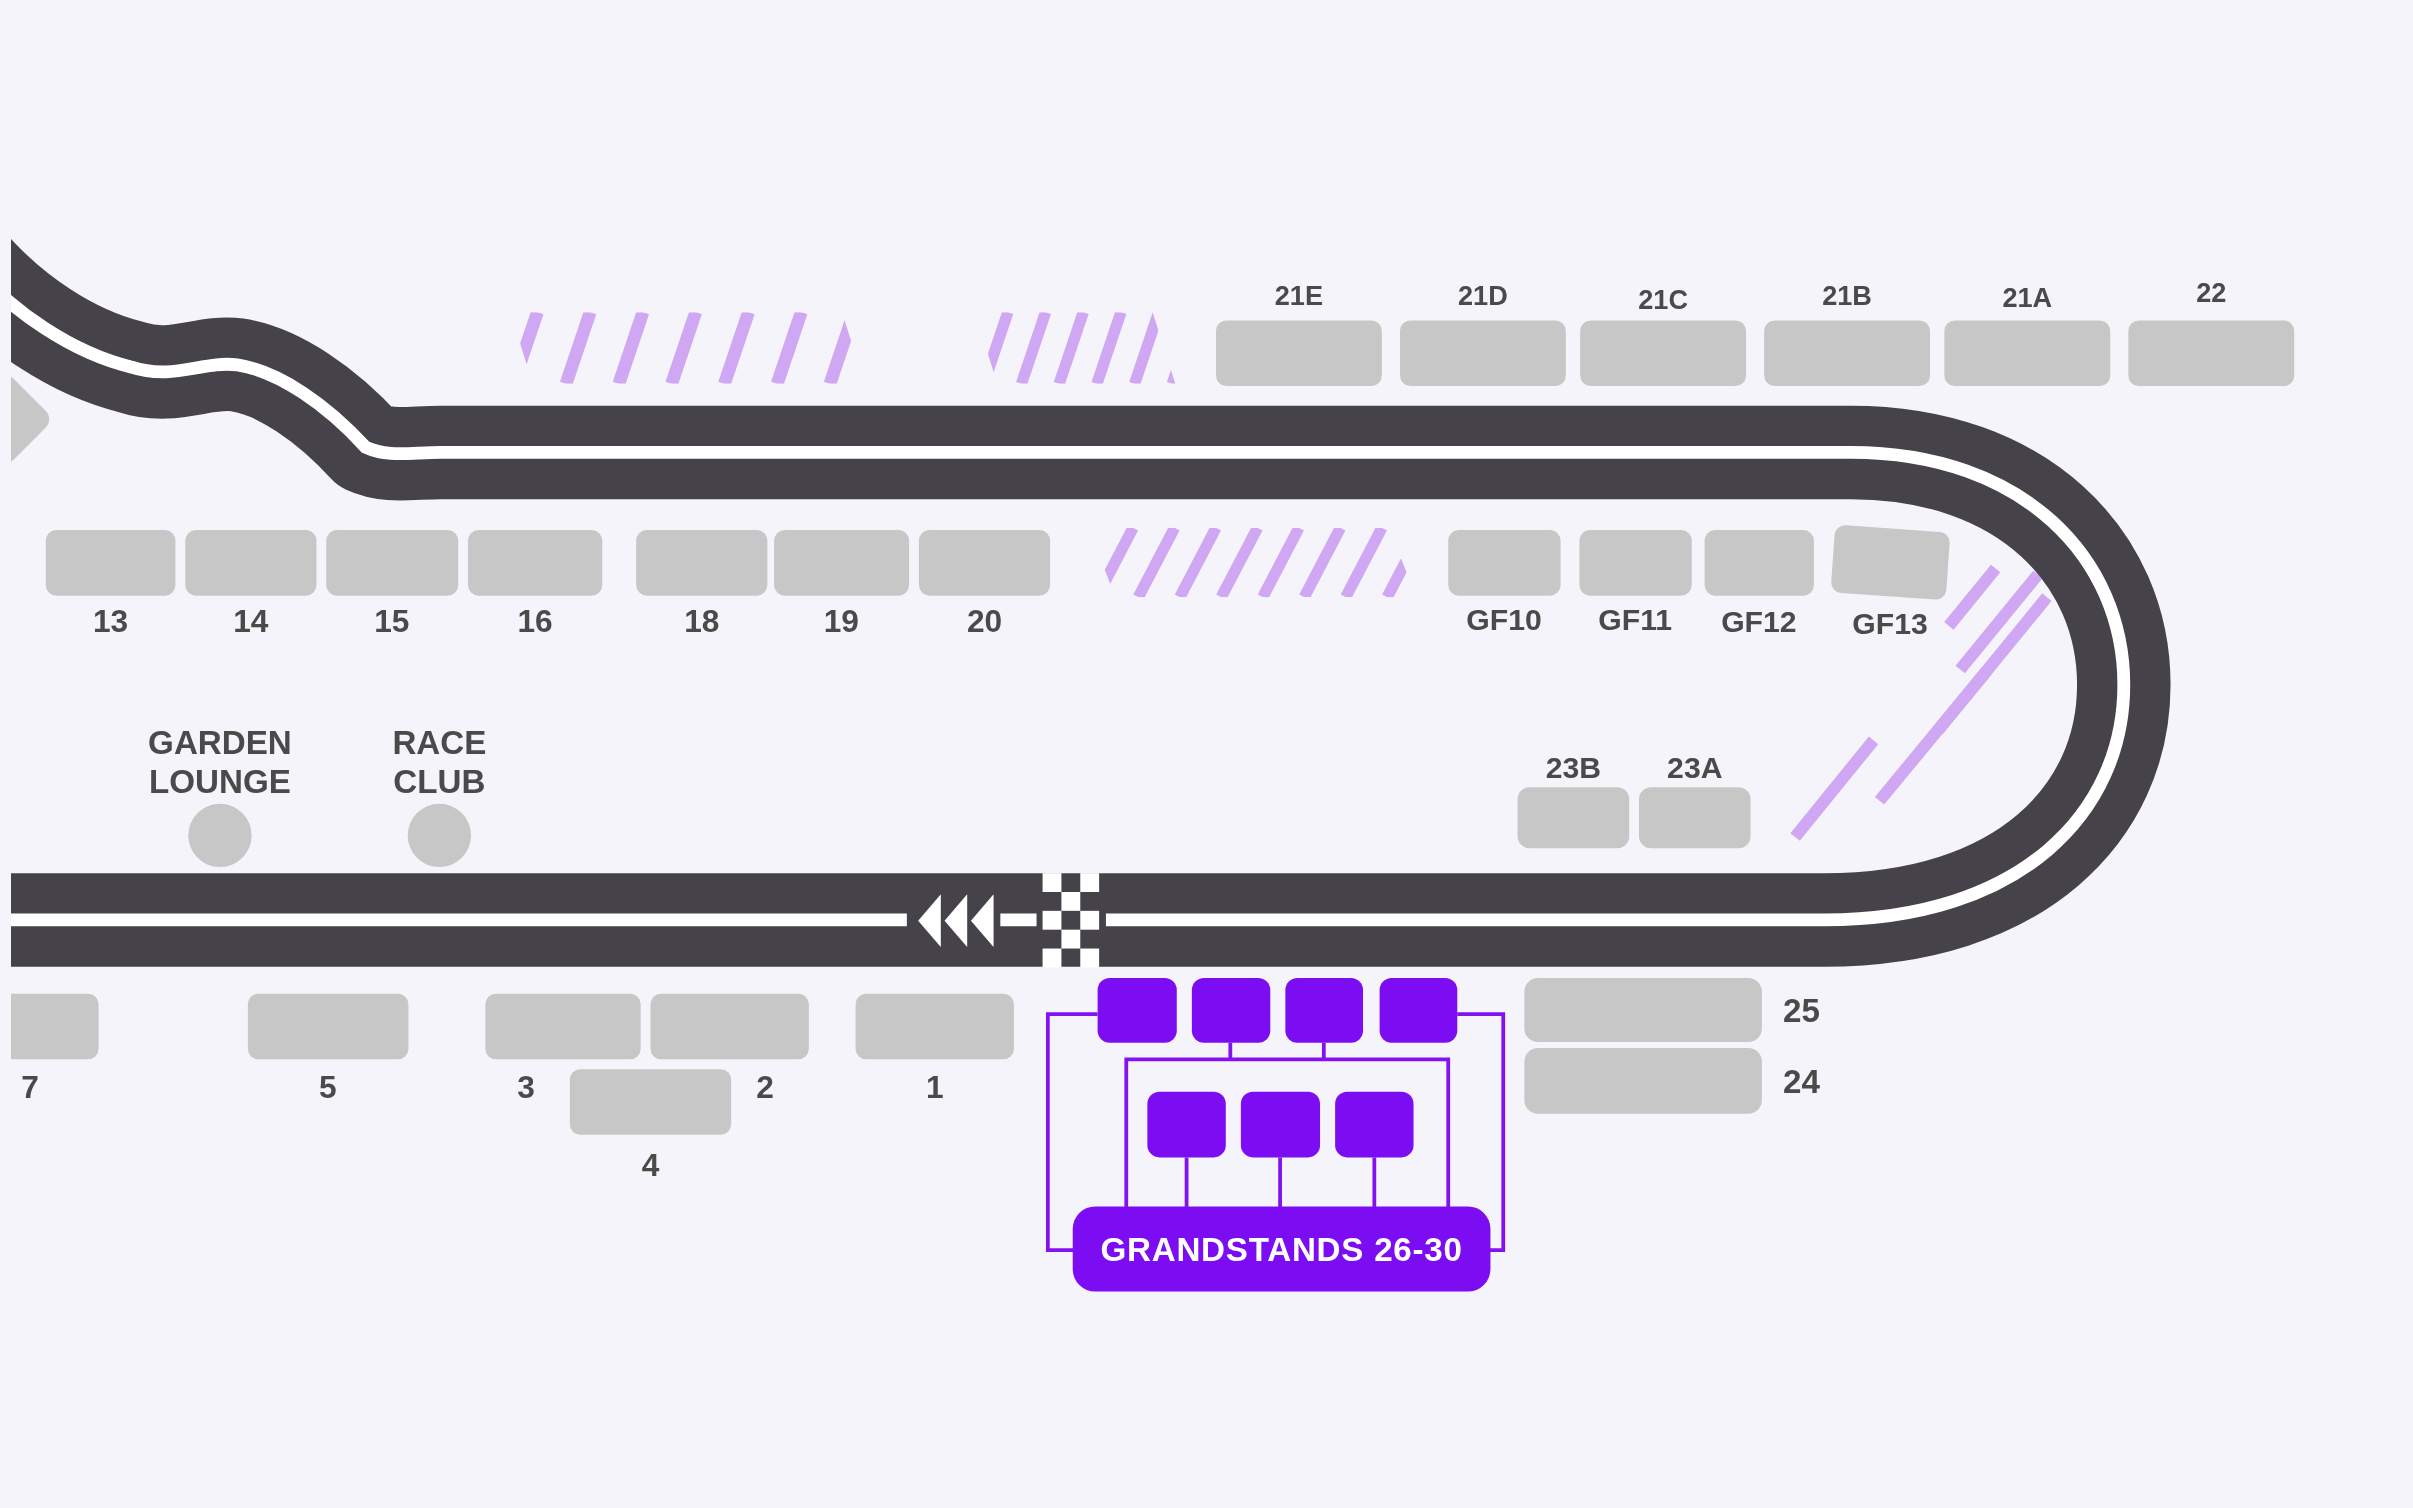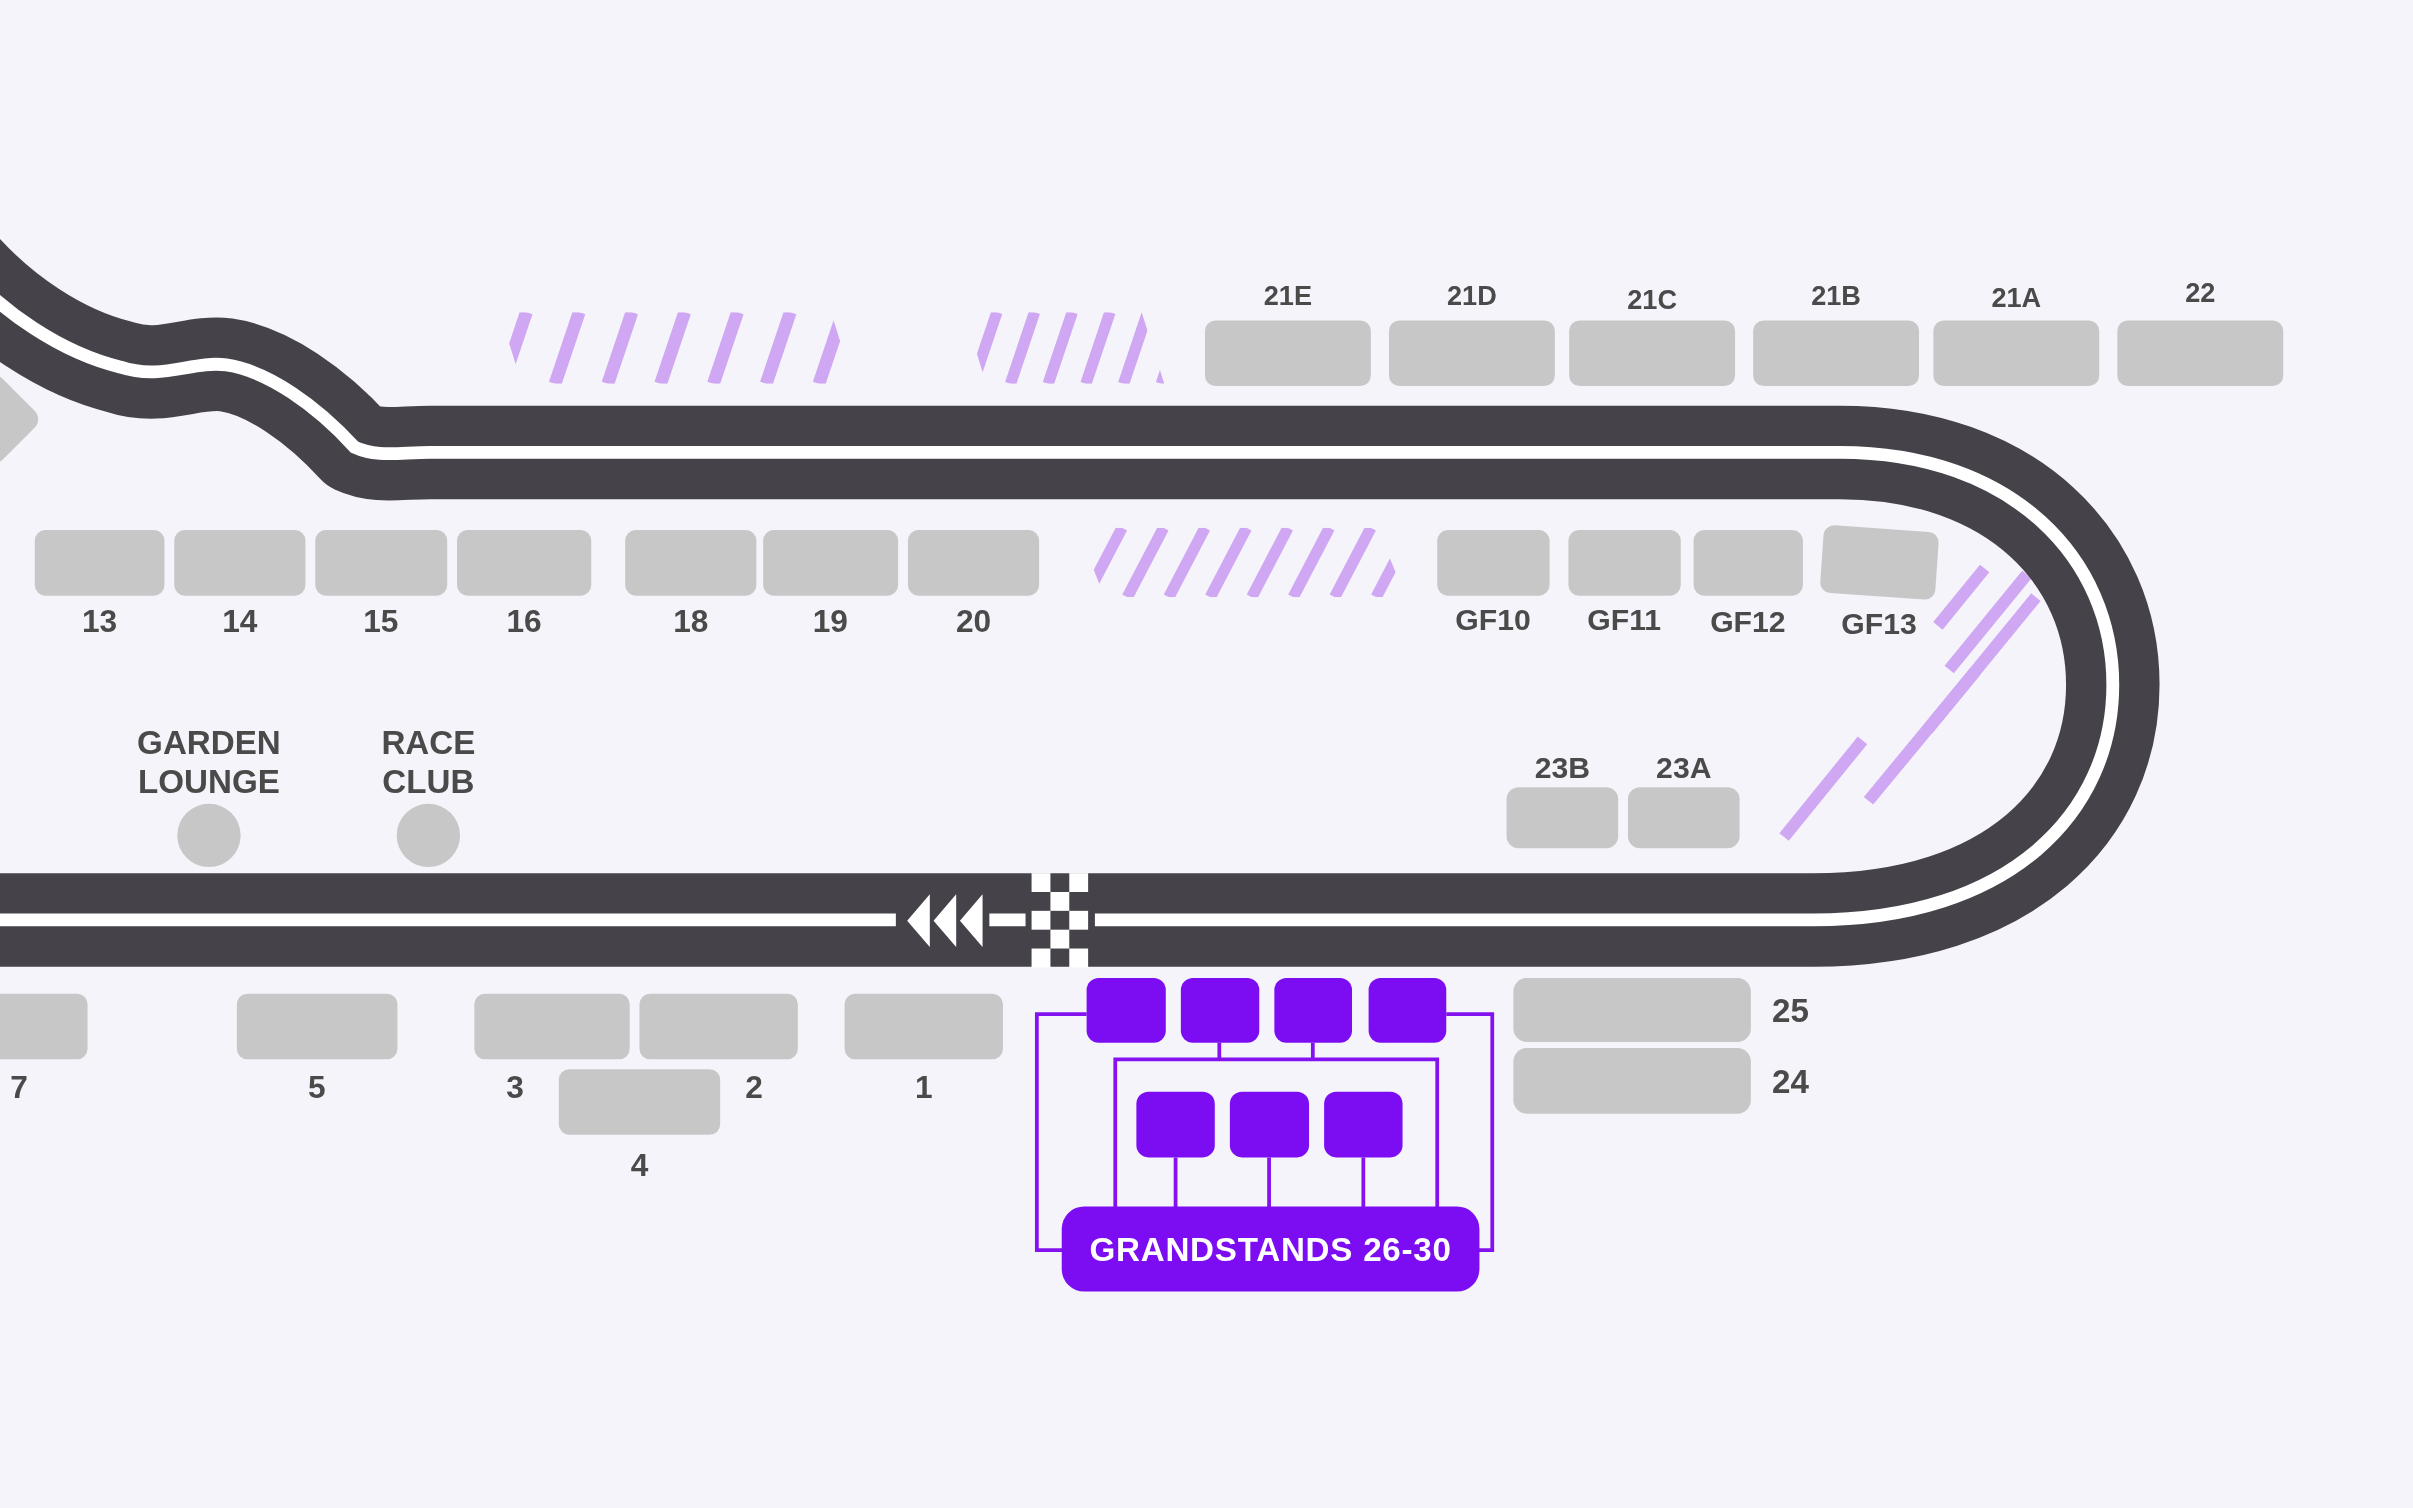--- a/index.html
+++ b/index.html
@@ -1,17 +1,17 @@
 <!DOCTYPE html>
 <html style="font-size:12px"><head>
 <meta charset="utf-8">
 <style>
   html,body{margin:0;padding:0;background:#f5f4fa;}
   body{width:2413px;height:1508px;font-family:"Liberation Sans","DejaVu Sans",sans-serif;}
-  #stage{width:1912px;height:1508px;position:relative;}
+  #stage{width:1912px;height:1508px;position:relative;padding-left:11px;}
   svg{display:block;}
   text{font-family:"Liberation Sans","DejaVu Sans",sans-serif;fill:#4a4a4a;font-weight:700;}
   .stand-label{font-size:42px;}
   .row21-label{font-size:36px;}
   .gf-label{font-size:40px;}
   .r23-label{font-size:40px;}
   .side-label{font-size:44px;}
   .venue-label{font-size:44px;}
   .hl-text{font-size:44px;fill:#ffffff;letter-spacing:1px;}
 </style>

